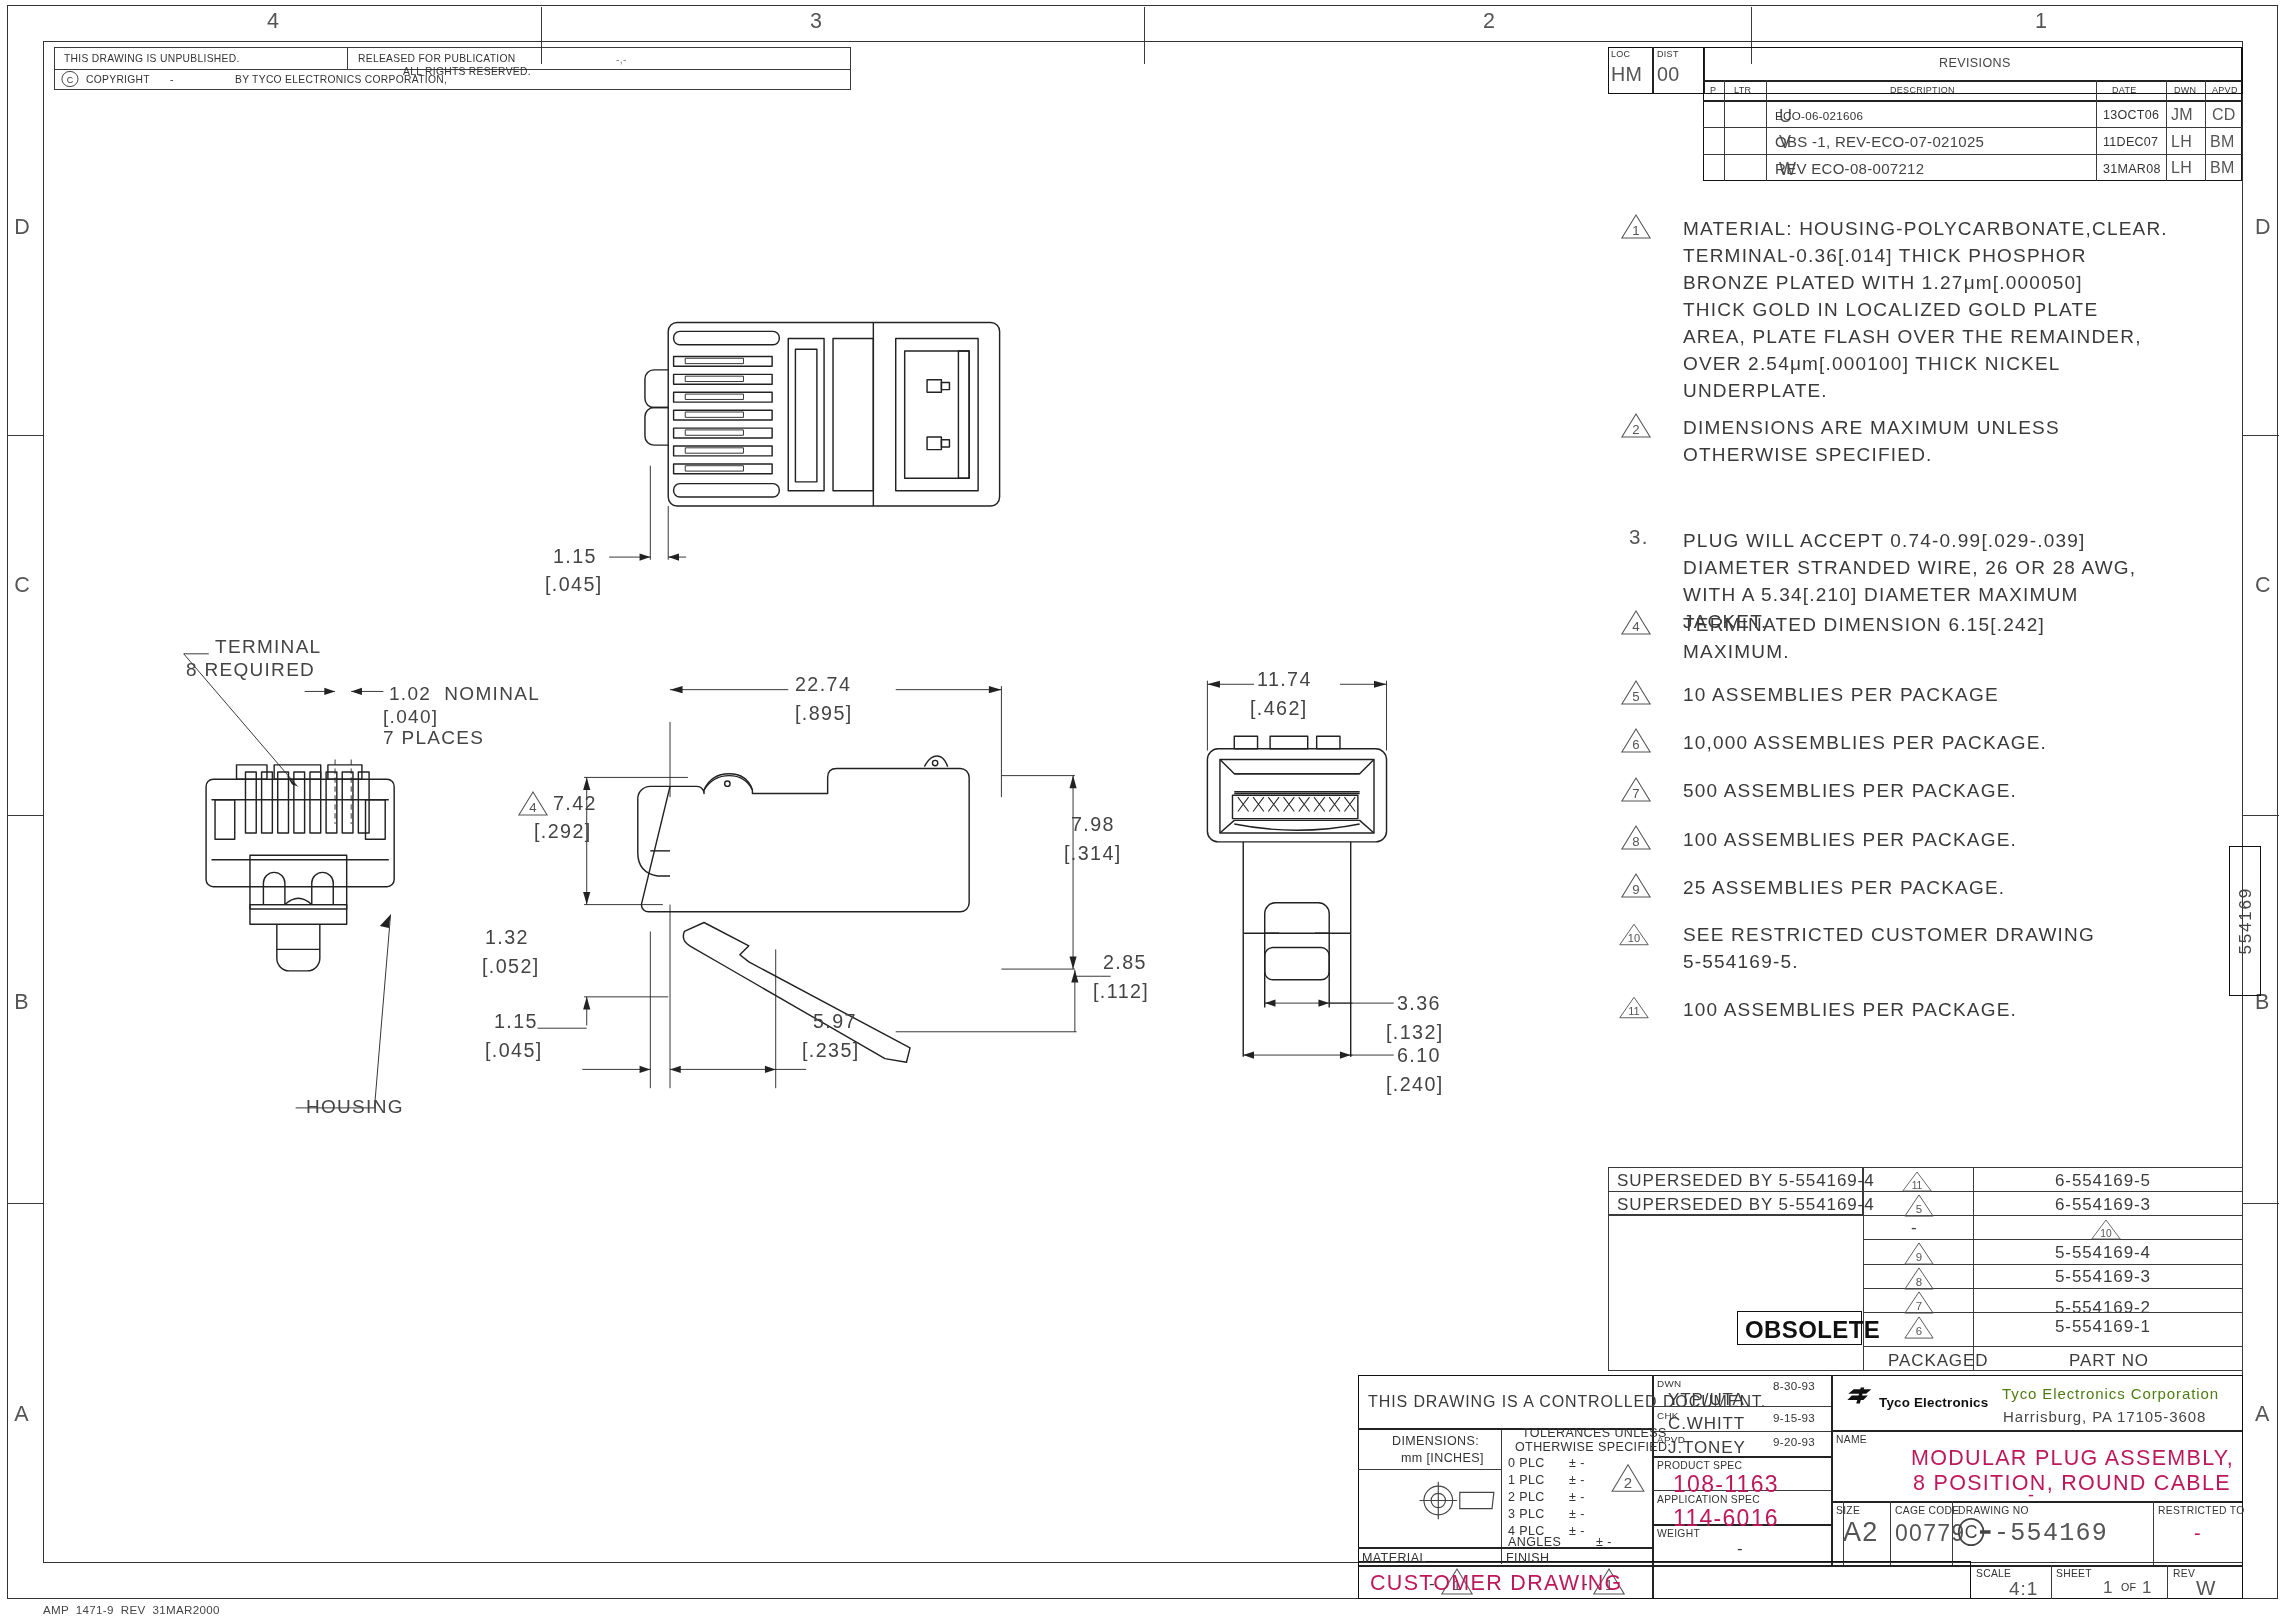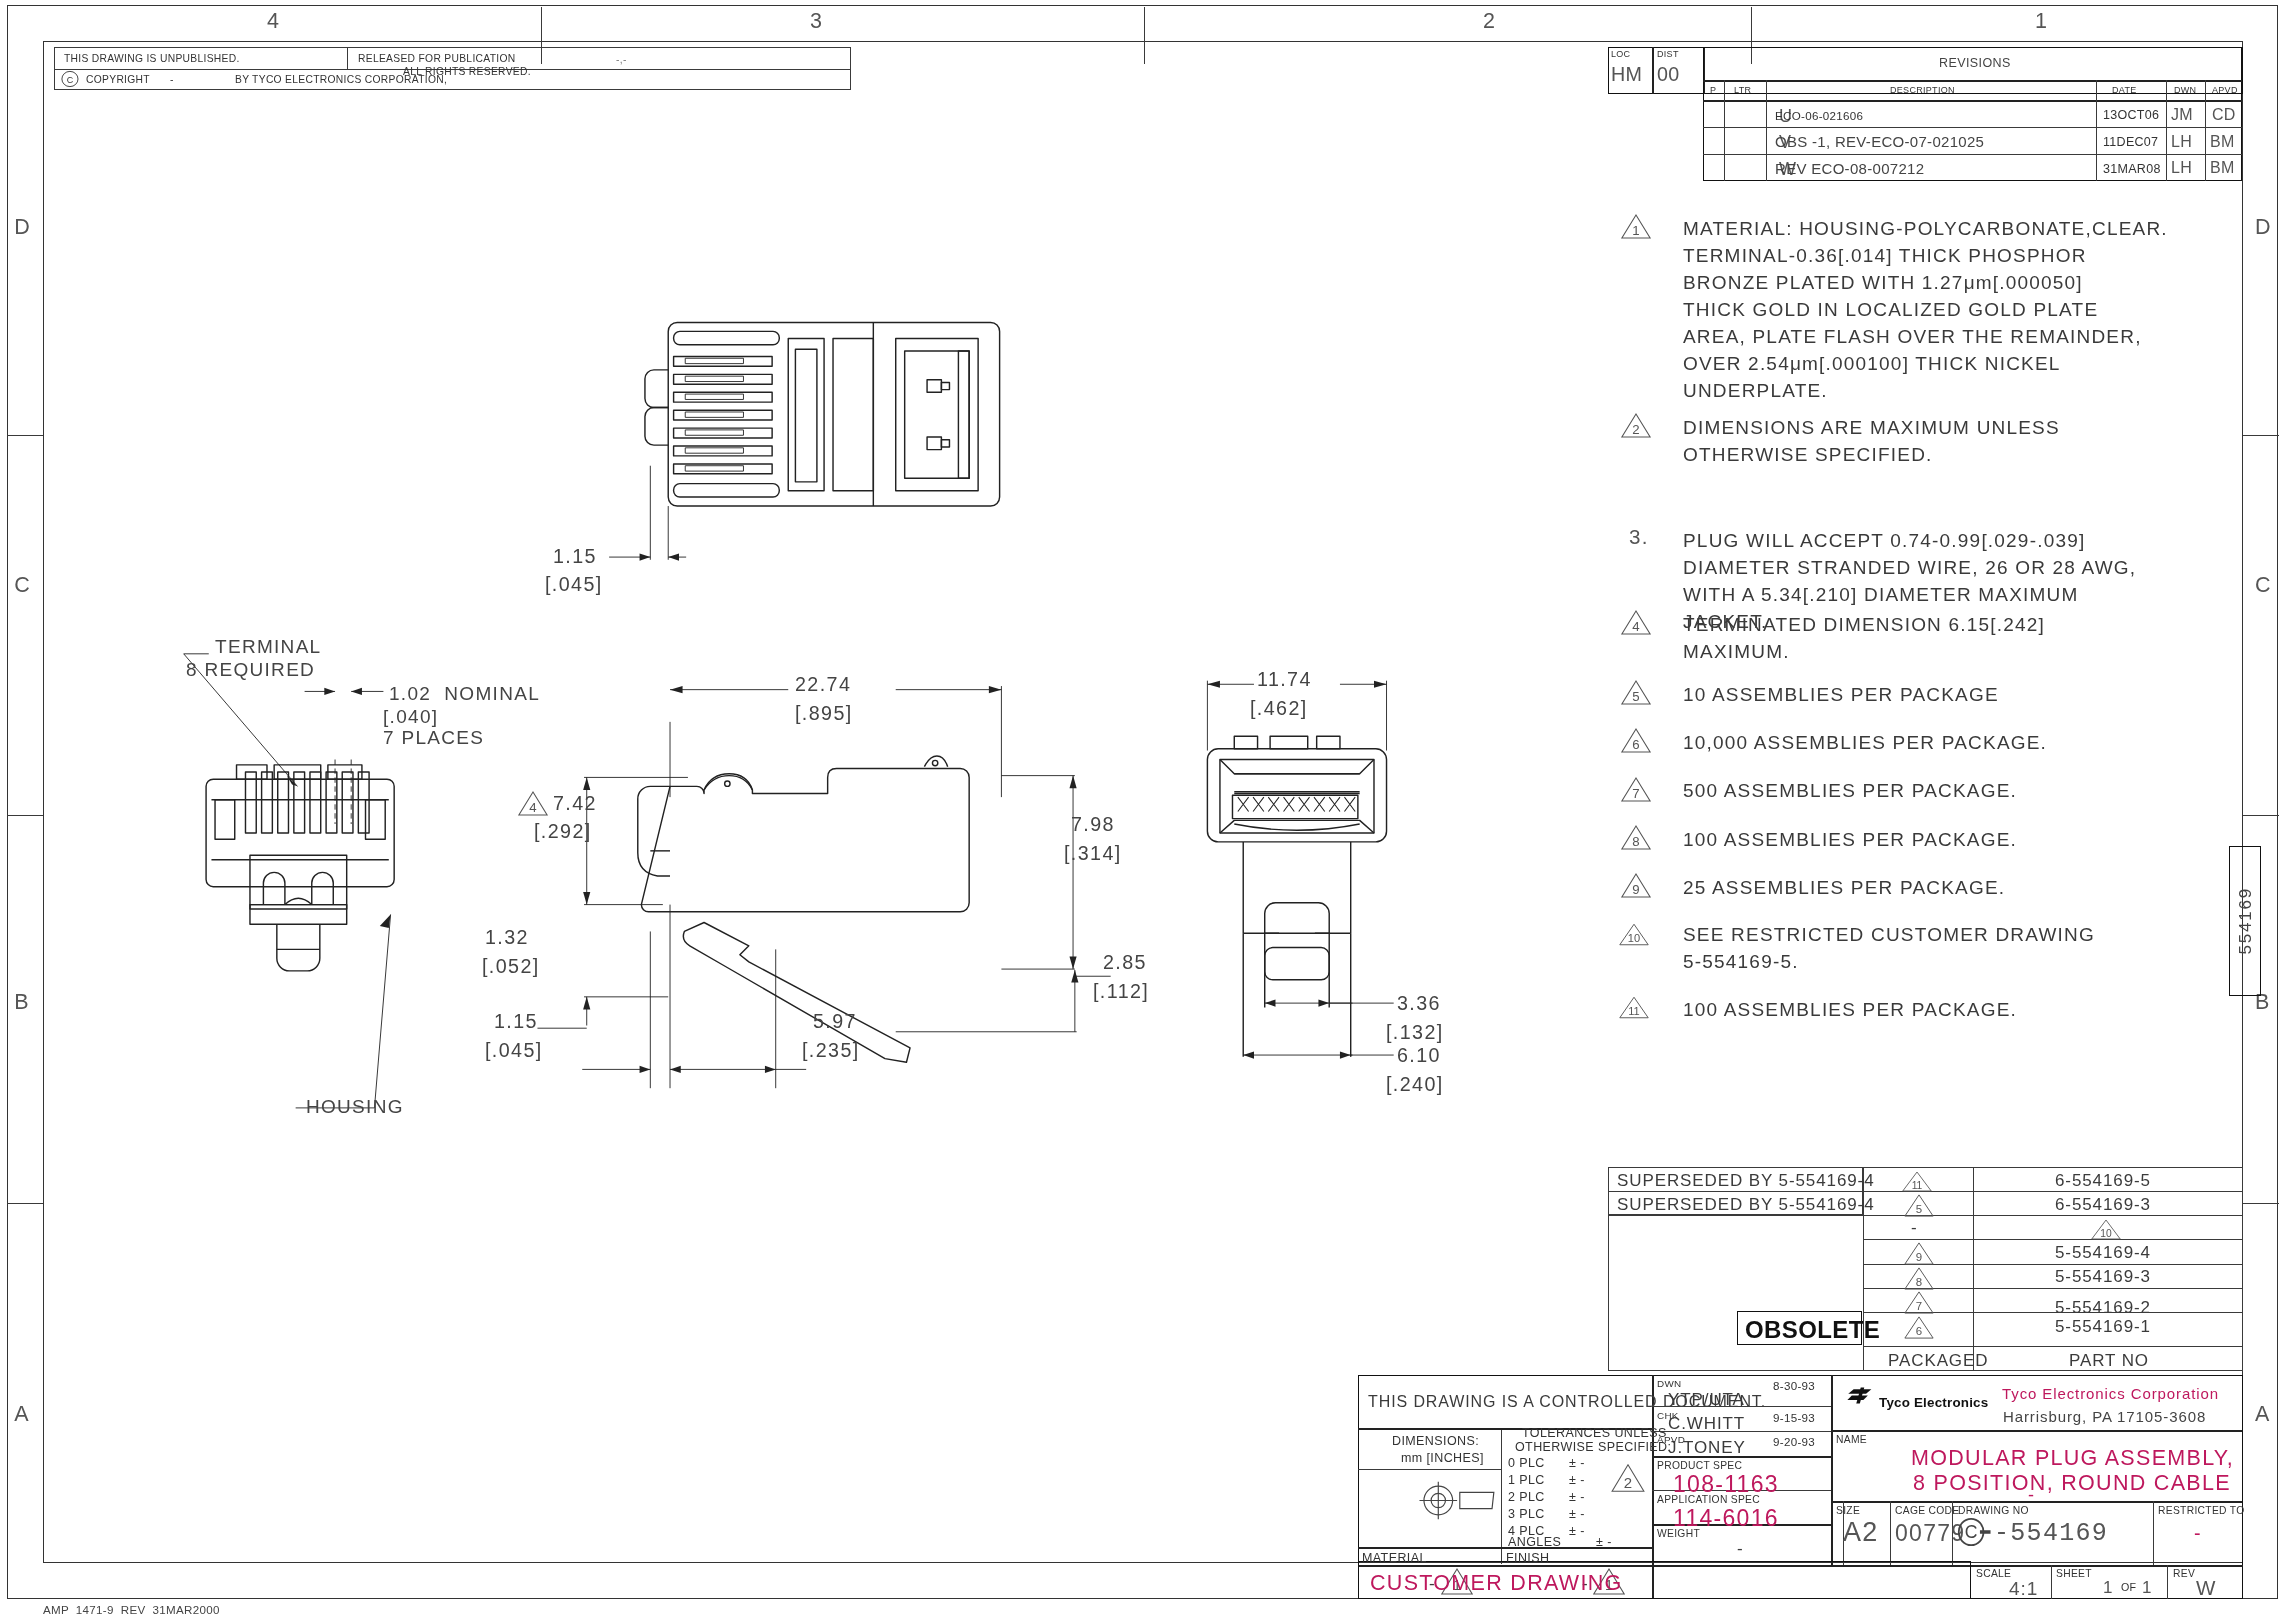--- a/index.html
+++ b/index.html
@@ -630,21 +630,21 @@
   <div class="big" style="left:1370px;top:1571px;font-size:21.5px;">CUSTOMER DRAWING</div>
 
   <svg class="abs" style="left:1848px;top:1384px;" width="29" height="32" viewBox="0 0 32 36">
     <g fill="#111">
       <path d="M6,6 h20 l-6,5 h-20 z"></path>
       <path d="M4,13 h18 l-5,5 h-18 z"></path>
       <path d="M14,4 l4,0 l-5,18 l-4,0 z"></path>
     </g>
   </svg>
   <div style="position:absolute;left:1879px;top:1395px;font-size:13.4px;font-weight:bold;color:#111;letter-spacing:0.2px;">Tyco Electronics</div>
-  <div class="med" style="left:2002px;top:1385px;font-size:15px;color:#be185d;">Tyco Electronics Corporation</div>
+  <div class="med" style="left:2002px;top:1385px;font-size:15px;color:#4d7c0f;">Tyco Electronics Corporation</div>
   <div class="med" style="left:2003px;top:1408px;font-size:15px;color:#444;">Harrisburg, PA 17105-3608</div>
 
   <div class="tiny" style="left:1836px;top:1434px;font-size:10.3px;">NAME</div>
   <div class="big" style="left:1911px;top:1446px;font-size:21.5px;">MODULAR PLUG ASSEMBLY,</div>
   <div class="big" style="left:1913px;top:1471px;font-size:21.5px;">8 POSITION, ROUND CABLE</div>
   <div class="big" style="left:2028px;top:1485px;font-size:18px;">-</div>
 
   <div class="tiny" style="left:1836px;top:1505px;font-size:10.3px;text-align:right;">SIZE</div>
   <div class="big" style="left:1843px;top:1517px;font-size:27px;color:#555;">A2</div>
   <div class="tiny" style="left:1895px;top:1505px;font-size:10.3px;">CAGE CODE</div>

